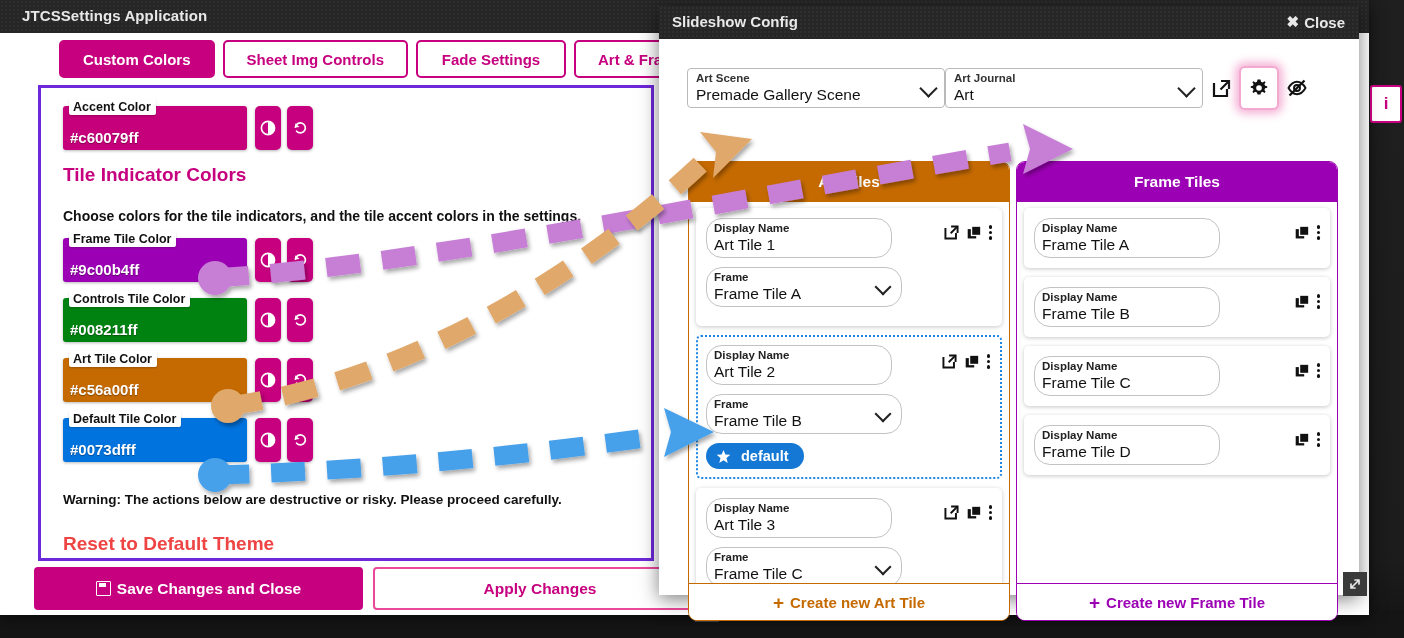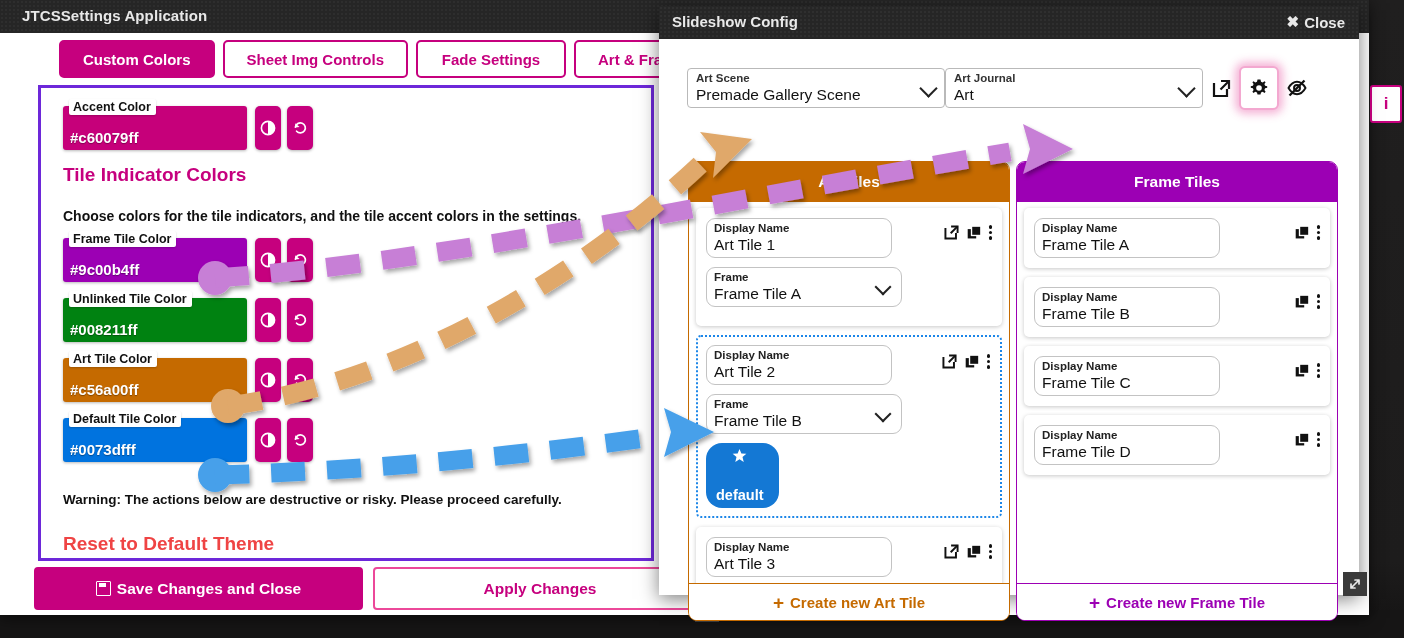--- a/index.html
+++ b/index.html
@@ -292,44 +292,44 @@
     padding: 10px 10px 10px 10px;
     box-sizing: border-box;
   }
   .tile-card.selected {
     border: 2px dotted #1c86e8;
     box-shadow: none;
     padding: 8px;
   }
   .tc-field {
     position: relative; width: 186px; height: 40px;
-    border: 1px solid #c3c3c3; border-radius: 9px; box-sizing: border-box;
+    border: 1px solid #c3c3c3; border-radius: 16px; box-sizing: border-box;
     margin-bottom: 9px;
   }
   .tc-field .flabel { position:absolute; left:7px; top:3px; font-size:11.5px; color:#222; font-weight:bold; }
   .tc-field .fvalue { position:absolute; left:7px; top:17px; font-size:15.5px; color:#111; }
   .tc-field.sel { width: 196px; }
   .tc-field .chev2 {
     position: absolute; right: 12px; top: 13px;
     width: 10px; height: 10px;
     border-right: 2.2px solid #222; border-bottom: 2.2px solid #222;
     transform: rotate(45deg);
   }
   .tc-icons {
     position: absolute; right: 10px; top: 16px;
     display: flex; align-items: center; gap: 6px;
   }
   .dots { display:flex; flex-direction:column; gap:2px; }
   .dots i { width:3.5px; height:3.5px; background:#111; border-radius:50%; display:block; }
 
   .default-badge {
-    display: inline-flex; align-items: center; gap: 24px;
+    display: inline-flex; align-items: center; gap: 10px;
     background: #1478d4; color: #fff;
     border-radius: 16px; padding: 5px 15px 5px 10px;
-    font-size: 14.5px; font-weight: bold; flex-direction: column;
+    font-size: 14.5px; font-weight: bold;
   }
 
   
   .resize-handle {
     position: absolute; width: 24px; height: 24px;
     background: #3a3a3a; color: #e9e9e9;
     display: flex; align-items: center; justify-content: center;
     font-size: 14px;
   }
 
@@ -405,21 +405,21 @@
             <div class="mini-btn b2">
               <svg width="16" height="16" viewBox="0 0 16 16">
                   <path d="M3.4 7.2 A5 5 0 1 1 4.6 11.2" fill="none" stroke="#fff" stroke-width="1.7" stroke-linecap="round"></path>
                   <path d="M3.2 3.2 L3.4 7.6 L7.6 7.1 Z" fill="#fff"></path>
                 </svg>
             </div>
           </div>
 
           <div class="color-row" style="margin-top:16px;">
             <div class="swatch" style="background:#008211">
-              <div class="swatch-label">Unlinked Tile Color</div>
+              <div class="swatch-label">Controls Tile Color</div>
               <div class="swatch-value">#008211ff</div>
             </div>
             <div class="mini-btn b1">
               <svg width="16" height="16" viewBox="0 0 16 16">
                   <circle cx="8" cy="8" r="6.6" fill="none" stroke="#fff" stroke-width="1.6"></circle>
                   <path d="M8 1.4 A6.6 6.6 0 0 1 8 14.6 Z" fill="#fff"></path>
                 </svg>
             </div>
             <div class="mini-btn b2">
               <svg width="16" height="16" viewBox="0 0 16 16">

